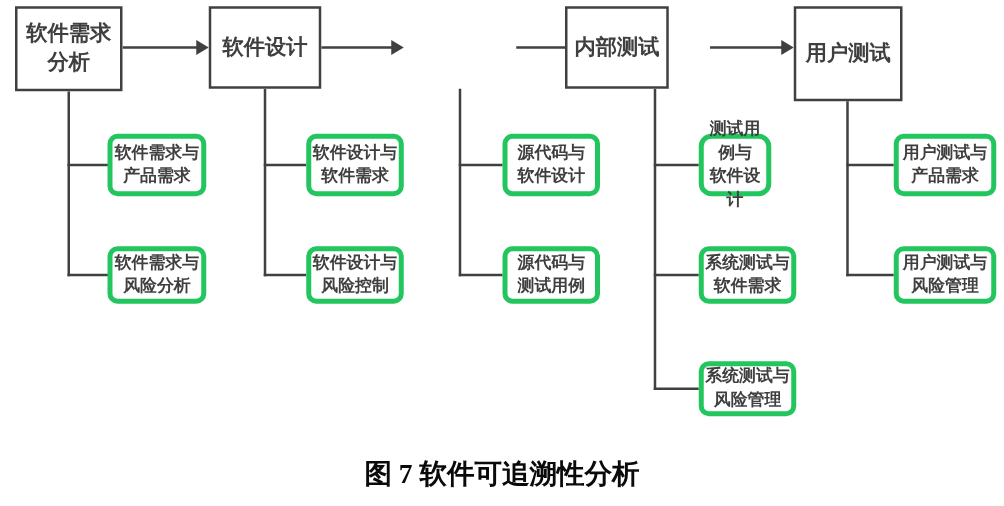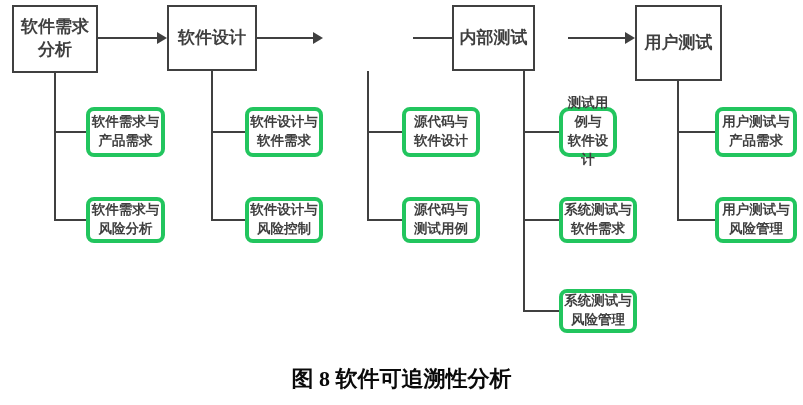--- a/index.html
+++ b/index.html
@@ -172,15 +172,15 @@
 软件设计</div>
   <div class="trace-box" id="t4b">系统测试与
 软件需求</div>
   <div class="trace-box" id="t4c">系统测试与
 风险管理</div>
   <div class="trace-box" id="t5a">用户测试与
 产品需求</div>
   <div class="trace-box" id="t5b">用户测试与
 风险管理</div>
 
-  <div class="caption">图 8  软件可追溯性分析</div>
+  <div class="caption">图 7  软件可追溯性分析</div>
 
 </div>
 
 </body></html>

